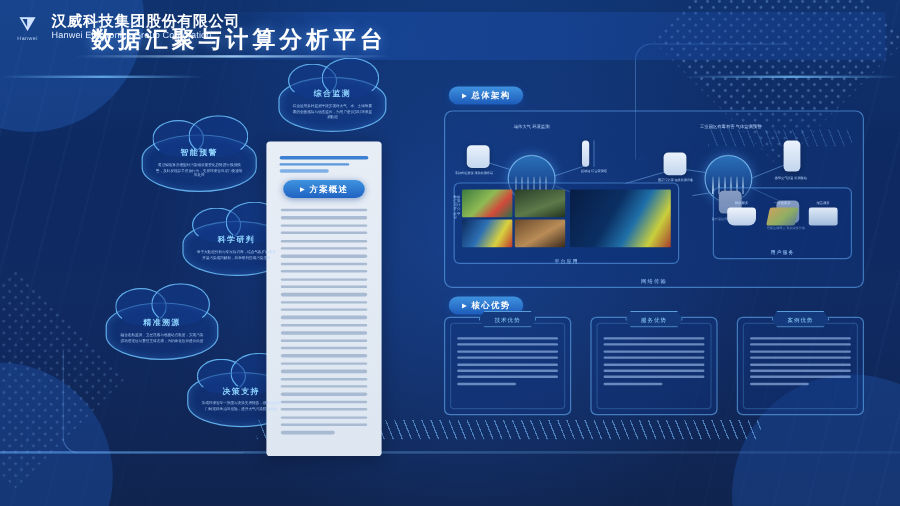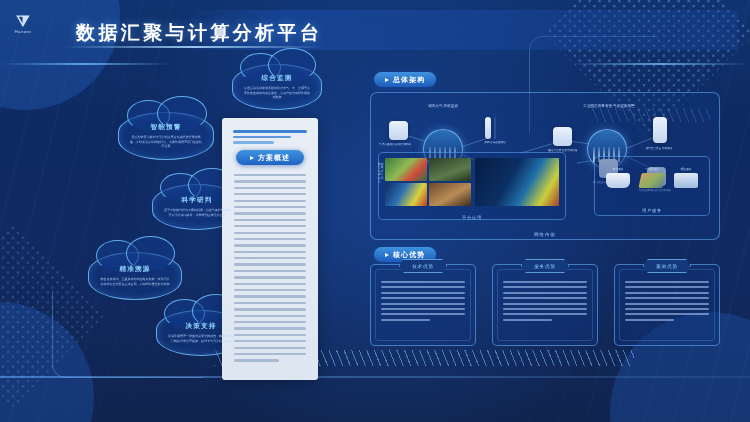--- a/index.html
+++ b/index.html
@@ -164,20 +164,24 @@
 
   <div class="topbar">
     <div class="title-bar">
       <div class="skew"></div>
     </div>
     <div class="logo-wrap">
       <div class="logo-mark">
         <div class="gl">⧩</div>
         <div class="tx">Hanwei</div>
       </div>
+      <div>
+        <div class="co-cn">汉威科技集团股份有限公司</div>
+        <div class="co-en">Hanwei Electronics Group Corporation</div>
+      </div>
     </div>
     <div class="main-title">数据汇聚与计算分析平台</div>
     <div class="title-underline"></div>
   </div>
 
   <div class="stage">
 
     <div class="cloud" style="left:206px;top:8px;width:88px;height:44px;">
       <div class="cloud-inner">
         <div class="cloud-h">综合监测</div>

